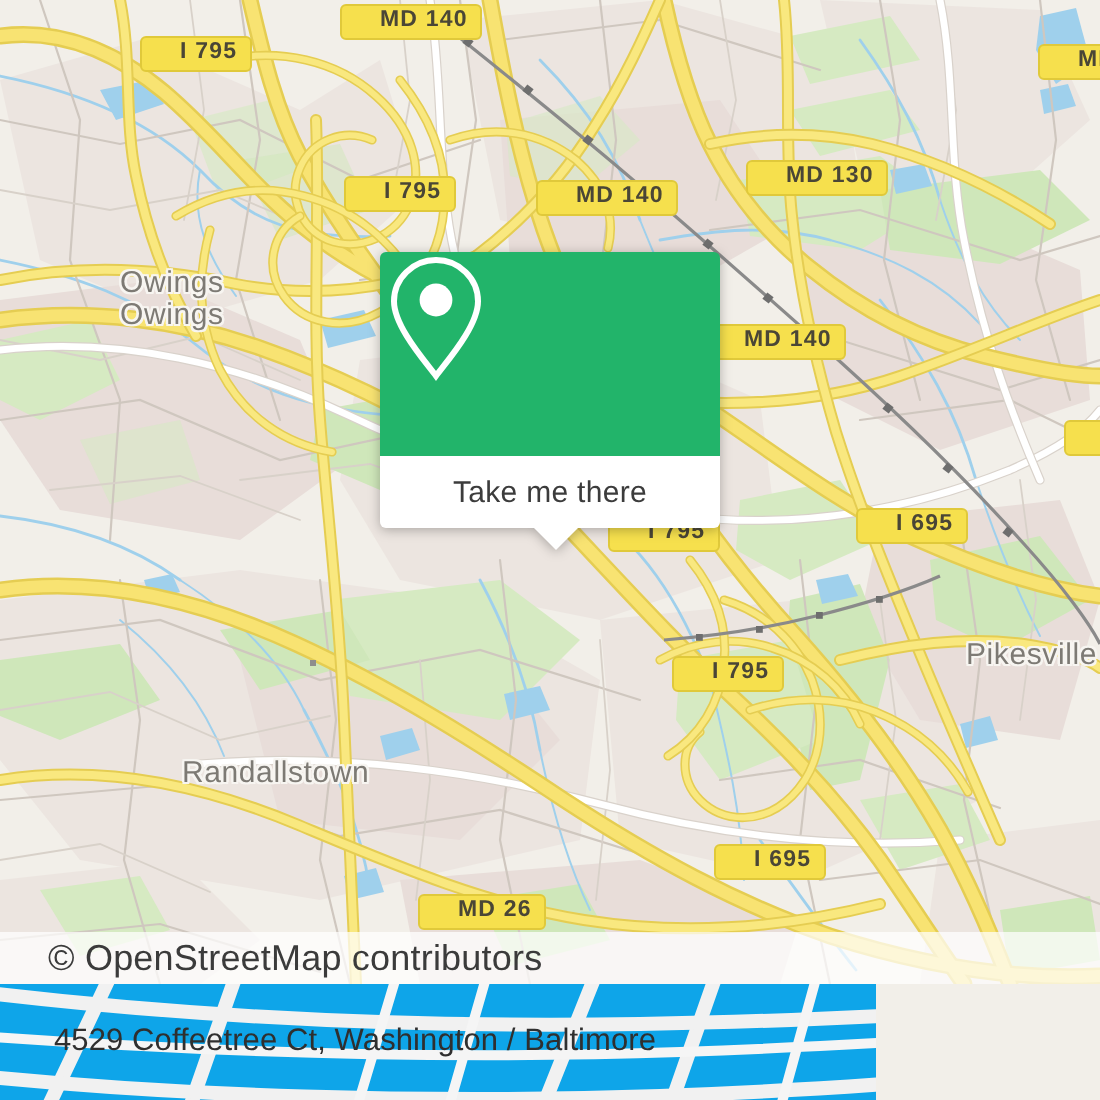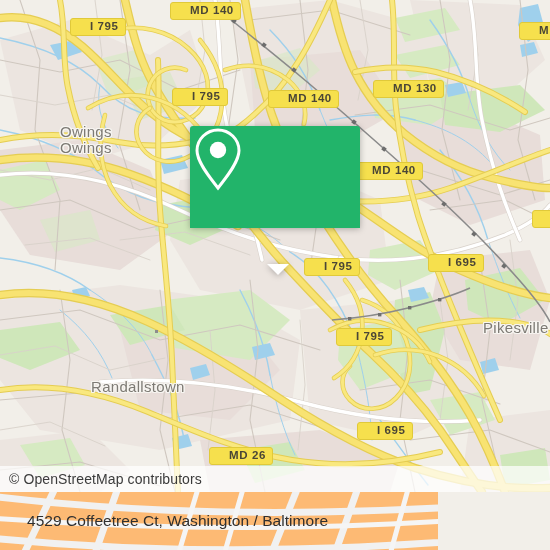--- a/index.html
+++ b/index.html
@@ -63,23 +63,23 @@
     position:absolute;
     left:0;
     top:466px;
     width:550px;
     height:26px;
     background:rgba(255,255,255,.72);
     display:flex;
     align-items:center;
   }
   #attribution span {
-    font-size:14px;
+    font-size:18px;
     color:#3b3b3b;
-    padding-left:9px;
+    padding-left:24px;
     letter-spacing:.1px;
   }
 
   
   #popup {
     position:absolute;
     left:190px;
     top:126px;
     width:170px;
     filter:drop-shadow(0 1px 3px rgba(0,0,0,.28));
@@ -117,21 +117,21 @@
     border-left:11px solid transparent;
     border-right:11px solid transparent;
     border-top:11px solid #ffffff;
   }
 
   
   #footer {
     position:absolute;
     left:0; top:492px;
     width:438px; height:58px;
-    background:#fdba74;
+    background:#0ea5e9;
     overflow:hidden;
     padding-left:20px;
   }
   #footer-watermark { position:absolute; left:0; top:0; opacity:1; }
   #footer-address {
     position:absolute;
     left:27px;
     top:0;
     height:58px;
     display:flex;
@@ -404,21 +404,21 @@
           <rect x="378" y="313" width="3.4" height="3.4"></rect>
           <rect x="408" y="306" width="3.4" height="3.4"></rect>
           <rect x="438" y="298" width="3.4" height="3.4"></rect>
         </g>
       </g>
 
       <rect x="155" y="330" width="3" height="3" fill="#8d8d8d"></rect>
       <rect x="310" y="190" width="3" height="3" fill="#8d8d8d"></rect>
     </svg>
 
-    <div class="place-label two-line" style="left:60px; top:124px;">
+    <div class="place-label two-line" style="left:60px; top:134px;">
       <div>Owings</div>
       <div>Owings</div>
     </div>
     <div class="place-label" style="left:47px; top:378px;margin-left:44px;">
       <span>Randallstown</span>
     </div>
     <div class="place-label" style="left:483px; top:319px;">
       <span>Pikesville</span>
     </div>
 
@@ -436,20 +436,23 @@
     <div class="shield" style="left:357px; top:422px;"><span>I 695</span></div>
     <div class="shield" style="left:209px; top:447px;"><span>MD 26</span></div>
 
     <div id="popup">
       <div id="popup-top">
         <svg width="56" height="66" viewBox="0 0 56 66">
           <path d="M28 4 C16.5 4 7 13.2 7 24.6 C7 37 22 54 28 62 C34 54 49 37 49 24.6 C49 13.2 39.5 4 28 4 Z" fill="none" stroke="#ffffff" stroke-width="3"></path>
           <circle cx="28" cy="24" r="8.2" fill="#ffffff"></circle>
         </svg>
       </div>
+      <div id="popup-bottom">
+        <span>Take me there</span>
+      </div>
       <div id="popup-tail"></div>
     </div>
 
     <div id="attribution">
       <span>© OpenStreetMap contributors</span>
     </div>
 
   </div>
 
   <div id="footer">

